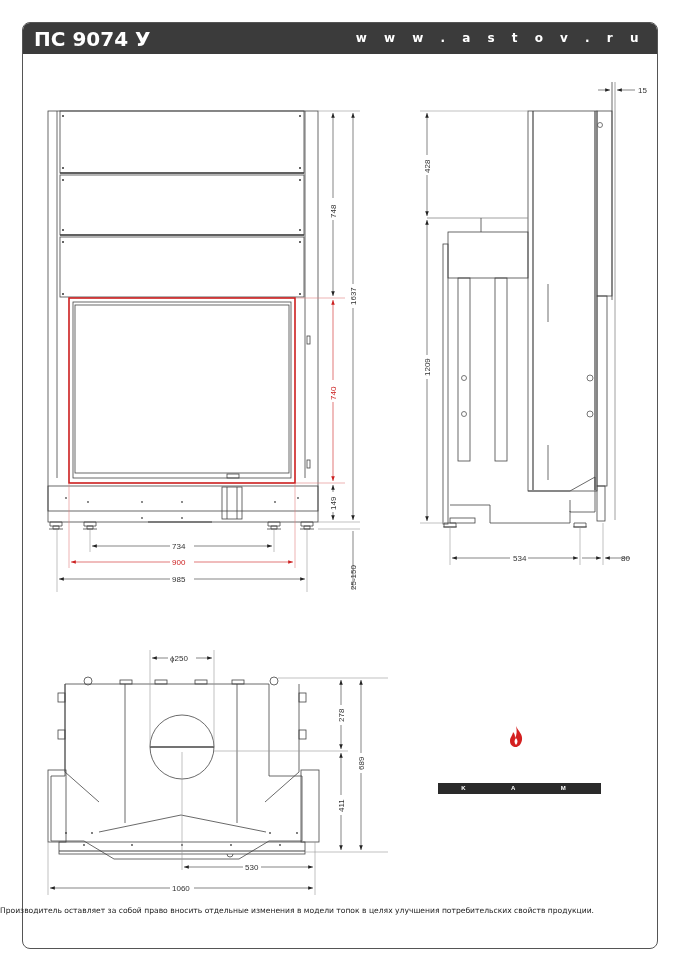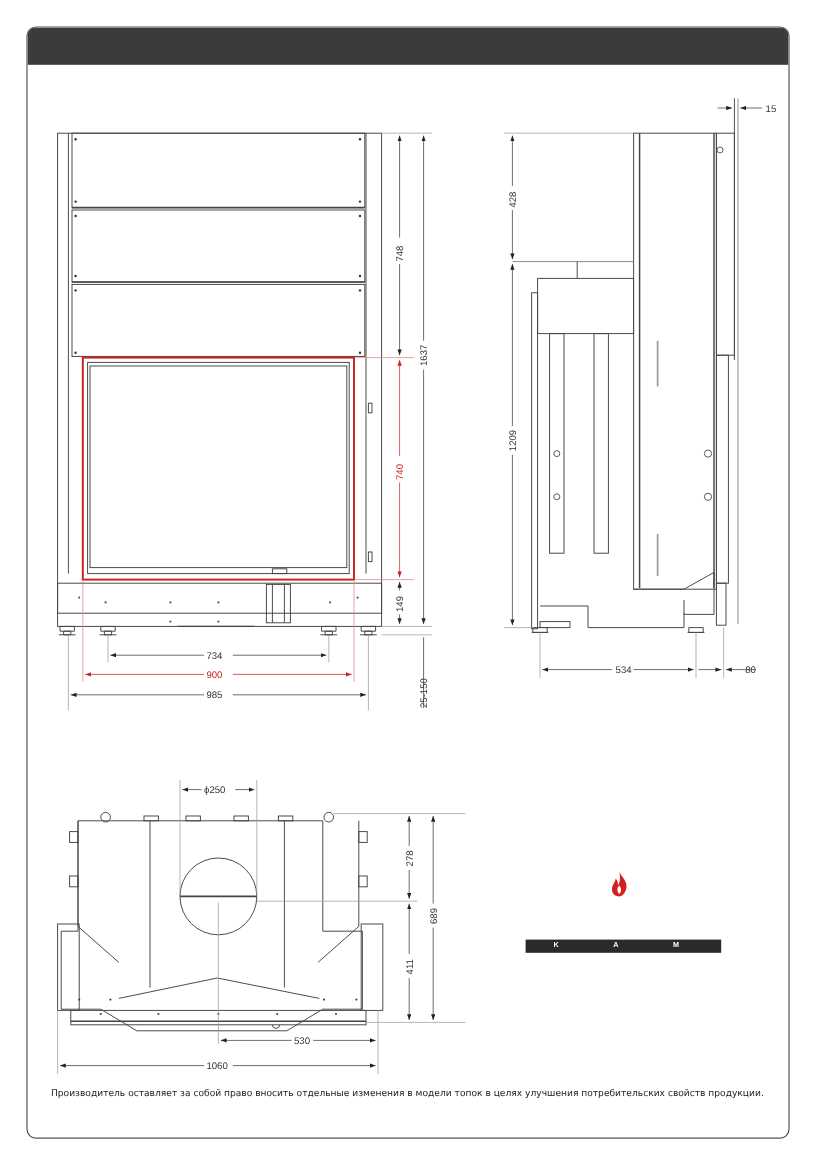--- a/index.html
+++ b/index.html
@@ -2,32 +2,34 @@
 <html><head>
 <meta charset="utf-8">
 <style>
   html,body{margin:0;padding:0;background:#fff;}
   body{width:679px;height:970px;position:relative;overflow:hidden;font-family:"Liberation Sans",sans-serif;}
   .frame{position:absolute;left:22px;top:22px;width:634px;height:925px;border:1px solid #555;border-radius:8px;overflow:hidden;background:#fff;}
   .header{position:absolute;left:0;top:0;width:100%;height:31px;background:#3b3b3b;color:#fff;}
   .title{position:absolute;left:11px;top:4px;font-size:20px;font-weight:bold;letter-spacing:0px;font-family:"DejaVu Sans",sans-serif;}
   .site{position:absolute;right:12px;top:8px;font-size:12px;font-weight:bold;letter-spacing:6.5px;font-family:"DejaVu Sans",sans-serif;}
   .drawing{position:absolute;left:0;top:0;}
-  .footer{position:absolute;left:0;top:906px;width:679px;text-align:center;font-size:7.6px;color:#222;font-family:"DejaVu Sans",sans-serif;}
+  .footer{position:absolute;left:0;top:906px;width:679px;font-size:7.6px;color:#222;font-family:"DejaVu Sans",sans-serif;}
   .logo{position:absolute;left:436px;top:726px;width:170px;height:70px;}
   .logo-word{position:absolute;left:2px;top:20px;font-size:36px;font-weight:bold;letter-spacing:12px;color:#2a2a2a;font-family:"DejaVu Sans",sans-serif;line-height:36px;}
   .logo-bar{position:absolute;left:2px;top:57px;width:163px;height:11px;background:#2a2a2a;color:#fff;font-size:6px;font-weight:bold;letter-spacing:22px;text-align:center;line-height:11px;padding-left:10px;box-sizing:border-box;}
   .logo-flame{position:absolute;left:72px;top:0px;width:16px;height:22px;}
   svg text{font-family:"Liberation Sans",sans-serif;font-size:8px;fill:#333;}
 </style>
 </head>
 <body>
 
 <div class="frame">
   <div class="header">
+    <div class="title">ПС 9074 У</div>
+    <div class="site">w w w . a s t o v . r u</div>
   </div>
 </div>
 
 <svg class="drawing" width="679" height="970" viewBox="0 0 679 970">
   <defs>
     <marker id="ar" markerWidth="8" markerHeight="6" refX="8" refY="3" orient="auto-start-reverse">
       <path d="M0,0 L8,3 L0,6 z" fill="#222"></path>
     </marker>
     <marker id="arr" markerWidth="8" markerHeight="6" refX="8" refY="3" orient="auto-start-reverse">
       <path d="M0,0 L8,3 L0,6 z" fill="#cc1f1f"></path>

